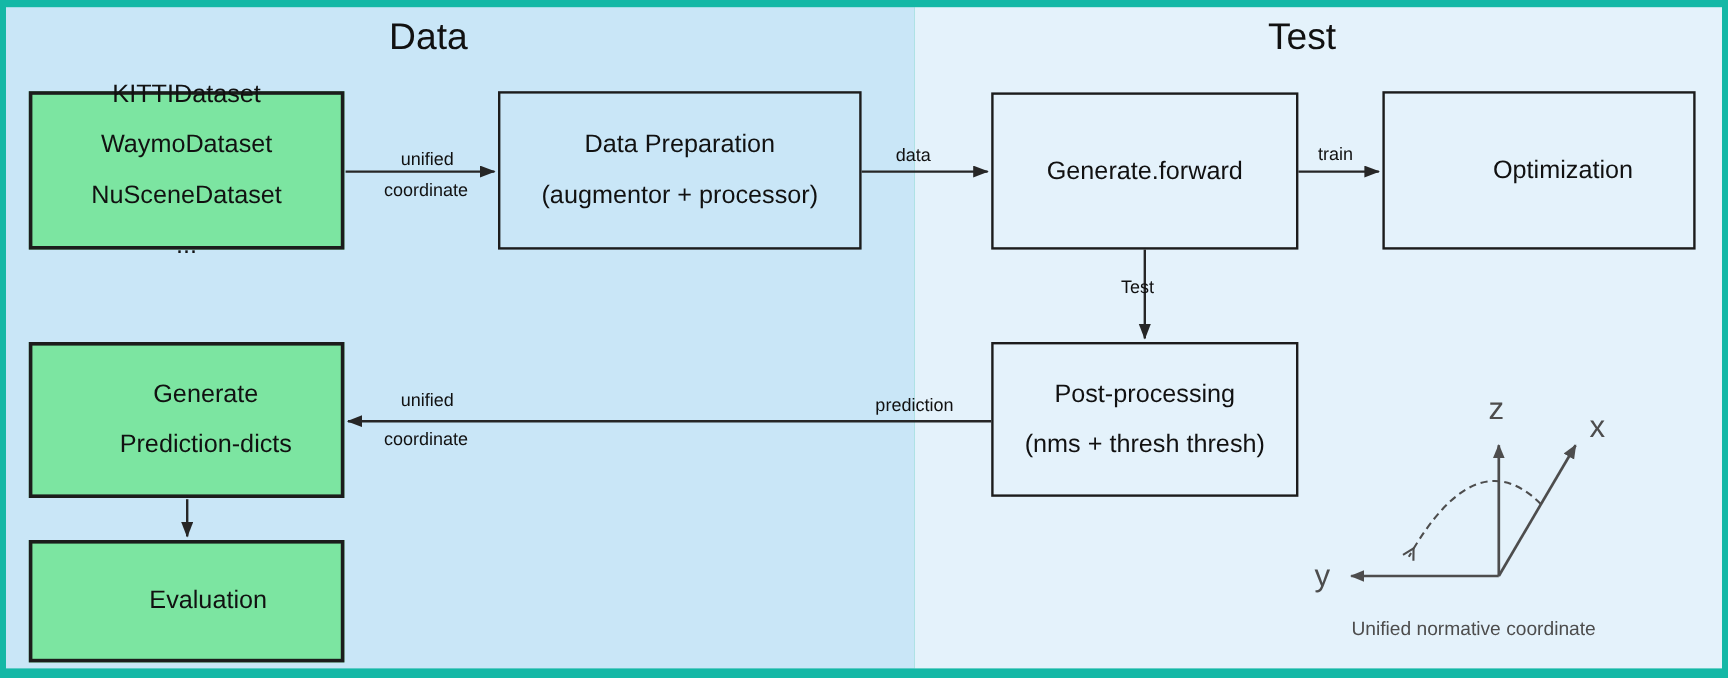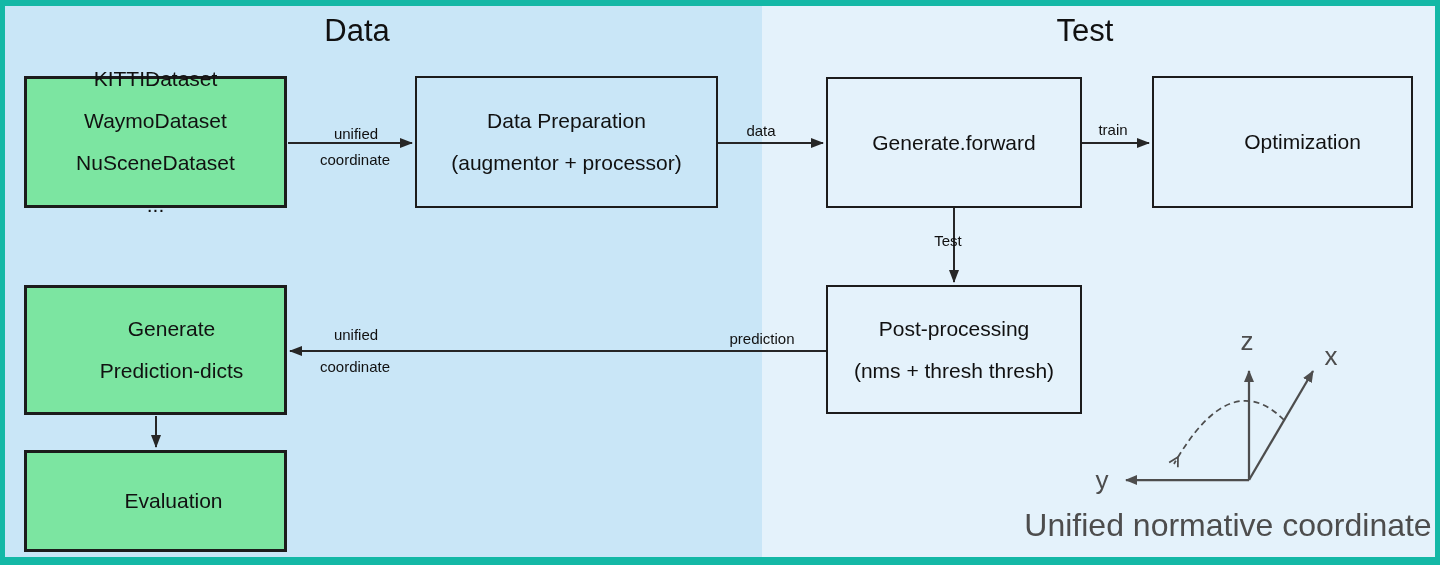--- a/index.html
+++ b/index.html
@@ -70,21 +70,21 @@
   .axis-label {
     position: absolute;
     transform: translate(-50%, -50%);
     font-size: 26px;
     color: var(--axes-gray);
     white-space: nowrap;
   }
   #axes-caption {
     position: absolute;
     transform: translate(-50%, -50%);
-    font-size: 32px;
+    font-size: 16px;
     color: var(--axes-gray);
     white-space: nowrap;
   }
 
   #overlay {
     position: absolute;
     left: 0; top: 0;
     width: 1440px; height: 565px;
     pointer-events: none;
   }

